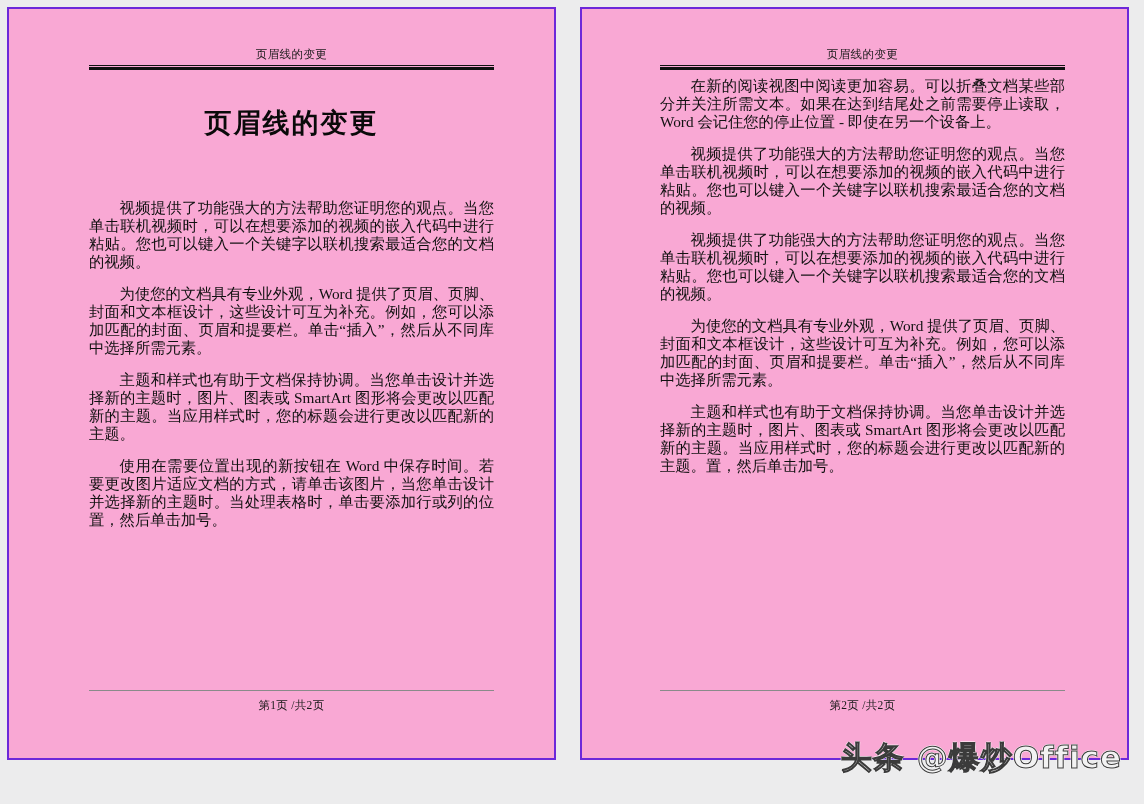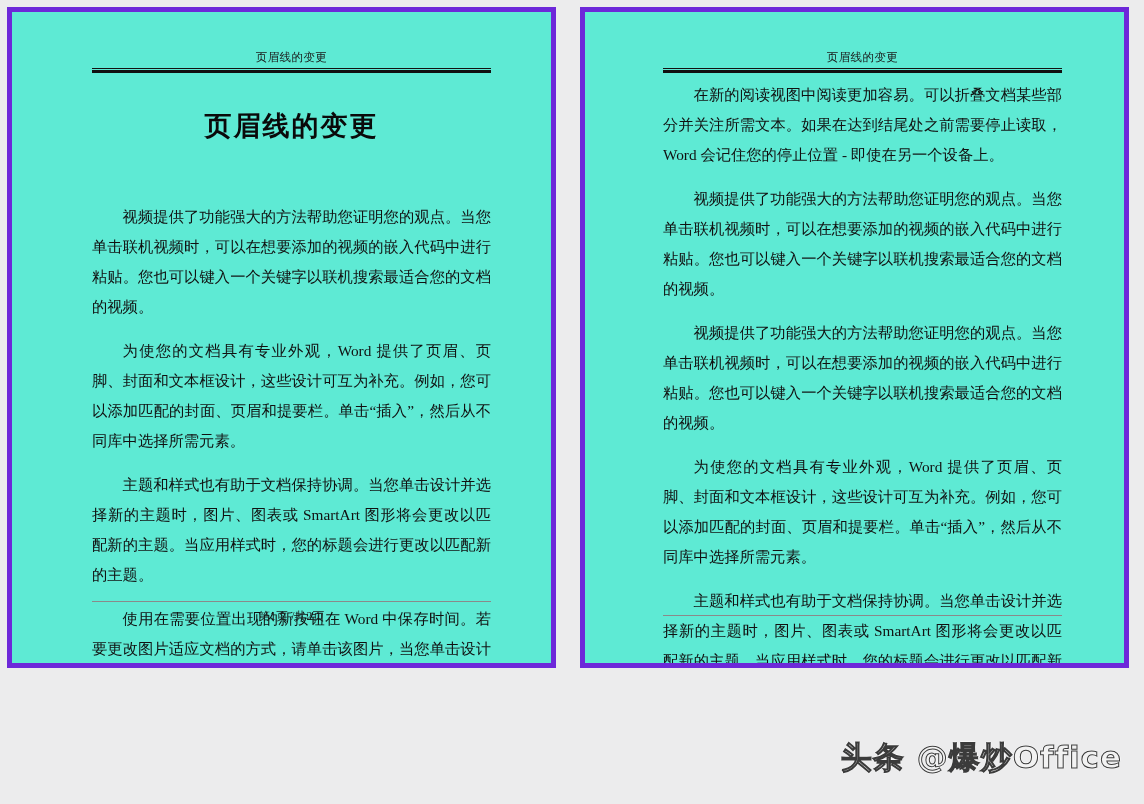--- a/index.html
+++ b/index.html
@@ -24,23 +24,23 @@
     display: flex;
     align-items: flex-start;
     background: #ececed;
   }
 
   
   .page {
     position: absolute;
     top: 7px;
     width: 549px;
-    height: 661px;
-    background: #5eead4;
-    border: 5px solid #6d28d9;
+    height: 753px;
+    background: #f9a8d4;
+    border: 2px solid #6d28d9;
     box-sizing: border-box;
     overflow: hidden;
   }
   .page--left  { left: 7px; }
   .page--right { left: 580px; }
 
   .page-inner {
     position: absolute;
     left: 80px;
     right: 60px;
@@ -93,36 +93,36 @@
   .body-text {
     position: absolute;
     left: 0;
     right: 0;
   }
   .page--left  .body-text { top: 190px; }
   .page--right .body-text { top: 68px; }
 
   .para {
     font-size: 15.3px;
-    line-height: 30px;
+    line-height: 18px;
     color: #111;
     text-indent: 2em;
     margin: 0 0 14px 0;
     text-align: justify;
     text-justify: inter-ideograph;
     font-family: "Liberation Serif", "DejaVu Serif", serif;
   }
   .para:last-child { margin-bottom: 0; }
 
   
   .footer {
     position: absolute;
     left: 0;
     right: 0;
-    bottom: 40px;
+    bottom: 46px;
   }
   .footer-rule {
     border-top: 1px solid #8a8a8a;
     height: 0;
     margin-bottom: 7px;
   }
   .footer-text {
     text-align: center;
     font-size: 11.5px;
     line-height: 14px;
@@ -193,20 +193,21 @@
       <div class="body-text">
         <p class="para">在新的阅读视图中阅读更加容易。可以折叠文档某些部分并关注所需文本。如果在达到结尾处之前需要停止读取，Word 会记住您的停止位置 - 即使在另一个设备上。</p>
         <p class="para">视频提供了功能强大的方法帮助您证明您的观点。当您单击联机视频时，可以在想要添加的视频的嵌入代码中进行粘贴。您也可以键入一个关键字以联机搜索最适合您的文档的视频。</p>
         <p class="para">视频提供了功能强大的方法帮助您证明您的观点。当您单击联机视频时，可以在想要添加的视频的嵌入代码中进行粘贴。您也可以键入一个关键字以联机搜索最适合您的文档的视频。</p>
         <p class="para">为使您的文档具有专业外观，Word 提供了页眉、页脚、封面和文本框设计，这些设计可互为补充。例如，您可以添加匹配的封面、页眉和提要栏。单击“插入”，然后从不同库中选择所需元素。</p>
         <p class="para">主题和样式也有助于文档保持协调。当您单击设计并选择新的主题时，图片、图表或 SmartArt 图形将会更改以匹配新的主题。当应用样式时，您的标题会进行更改以匹配新的主题。置，然后单击加号。</p>
       </div>
 
       <div class="footer">
         <div class="footer-rule"></div>
+        <div class="footer-text">第2页  /共2页</div>
       </div>
 
     </div>
   </div>
 
   <div class="watermark">
     <span class="wm-inner">头条 @爆炒Office</span>
   </div>
 
 </div>

